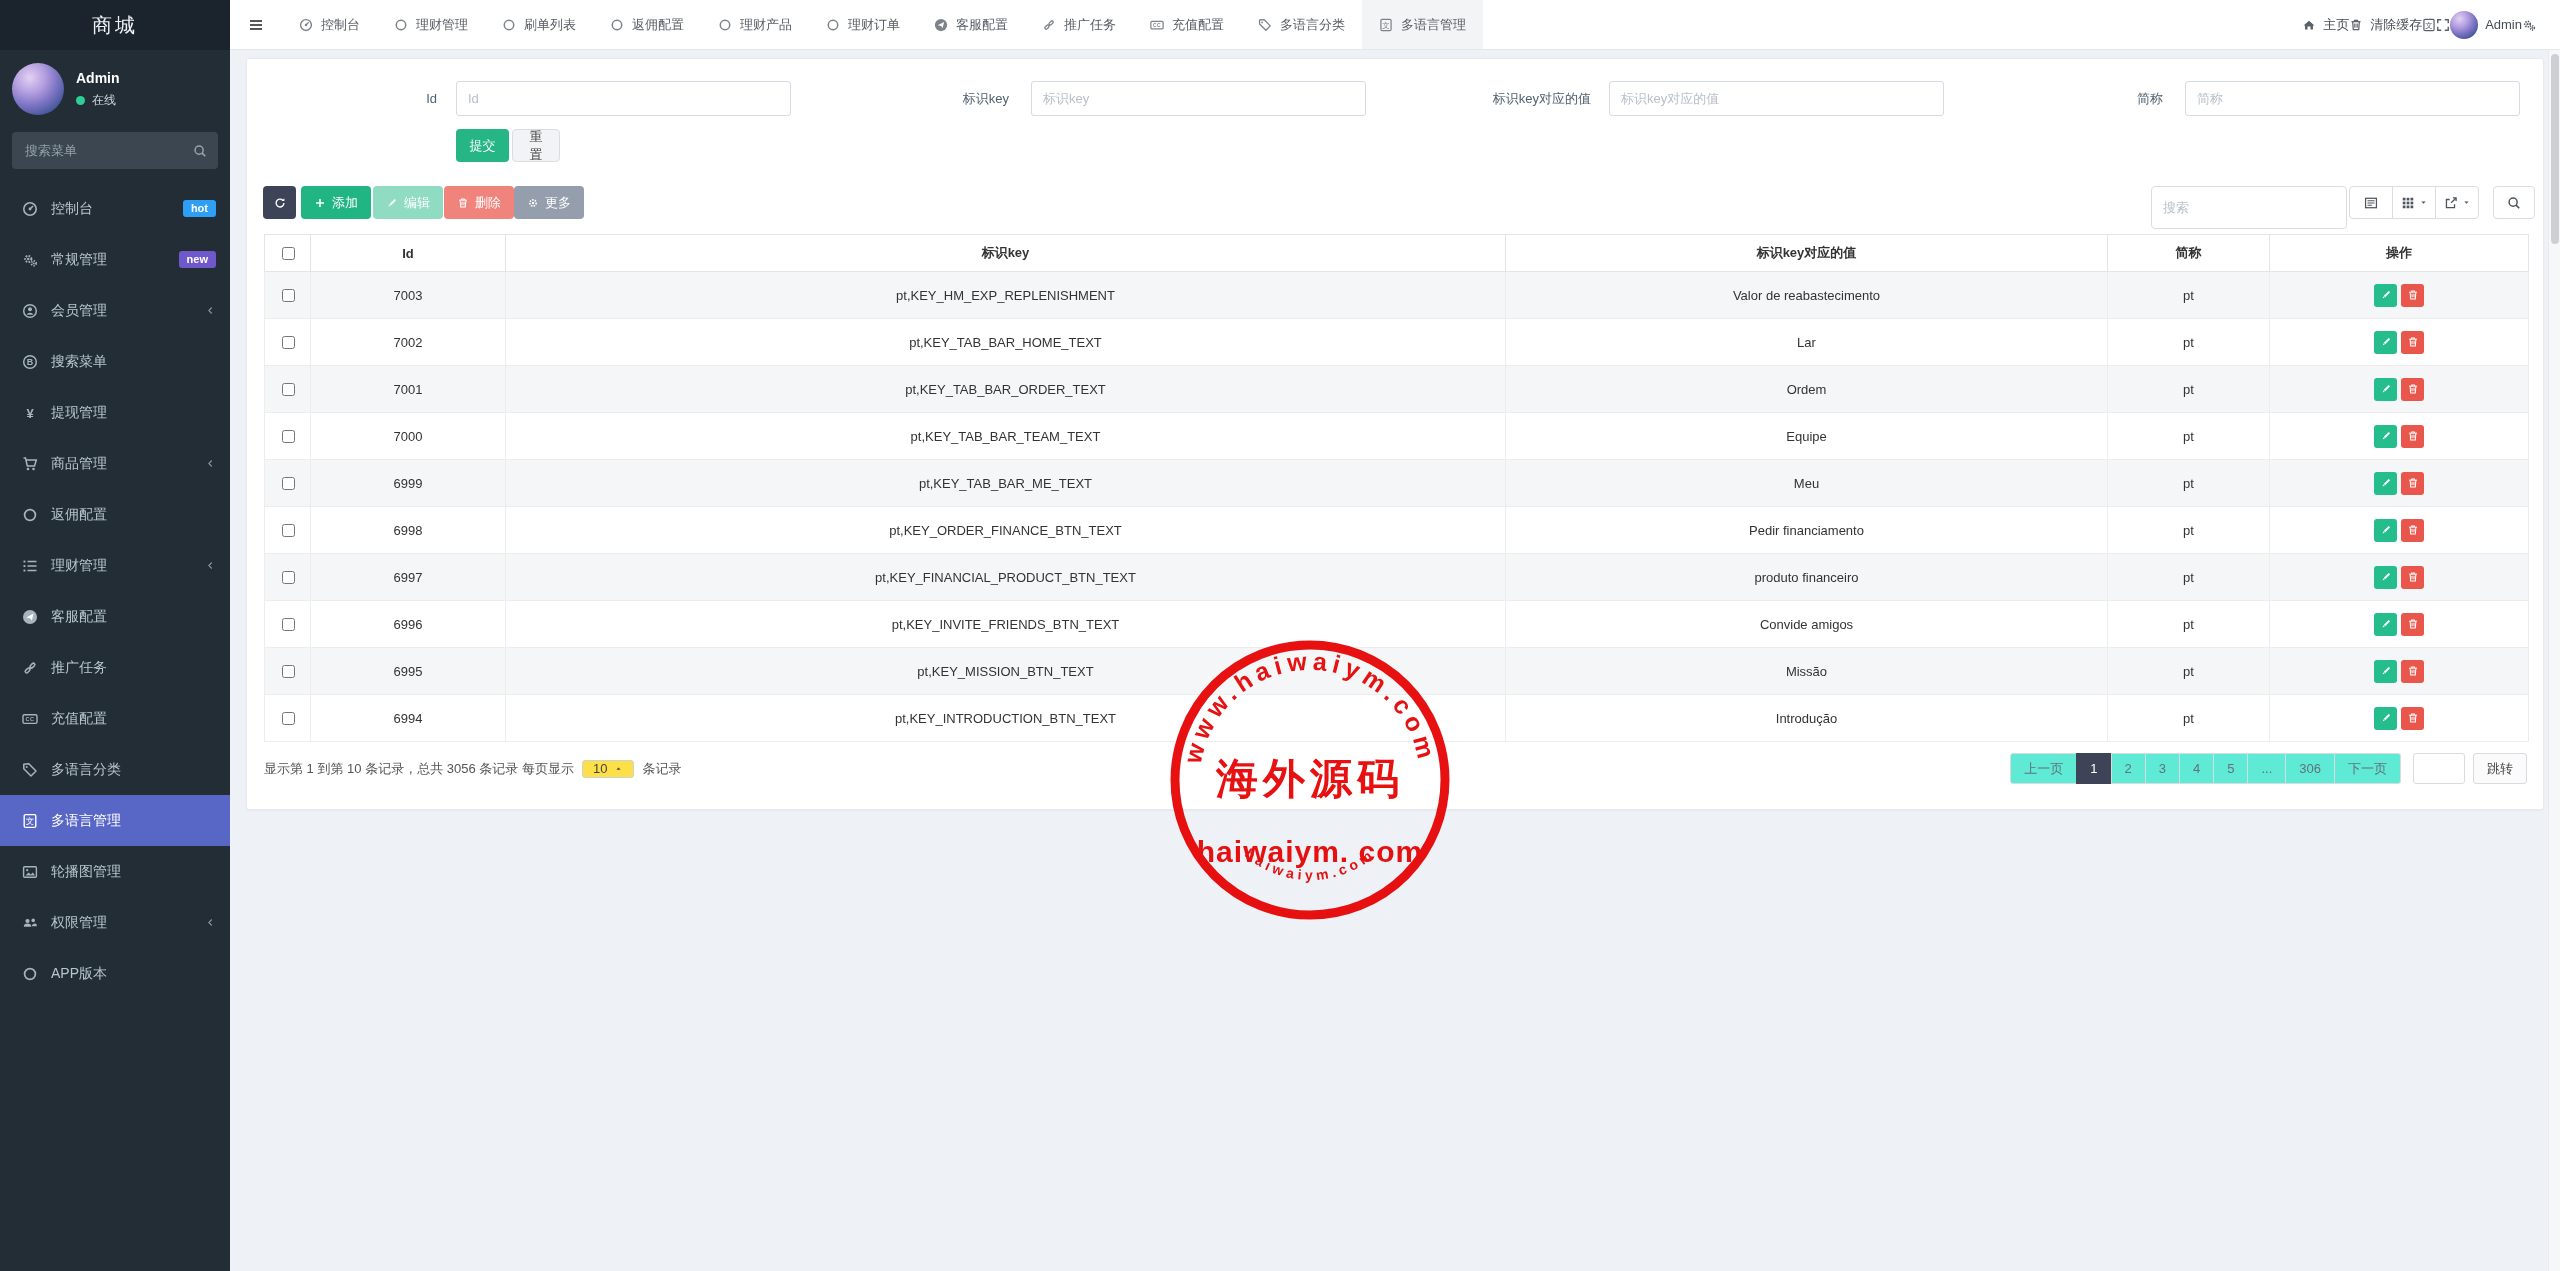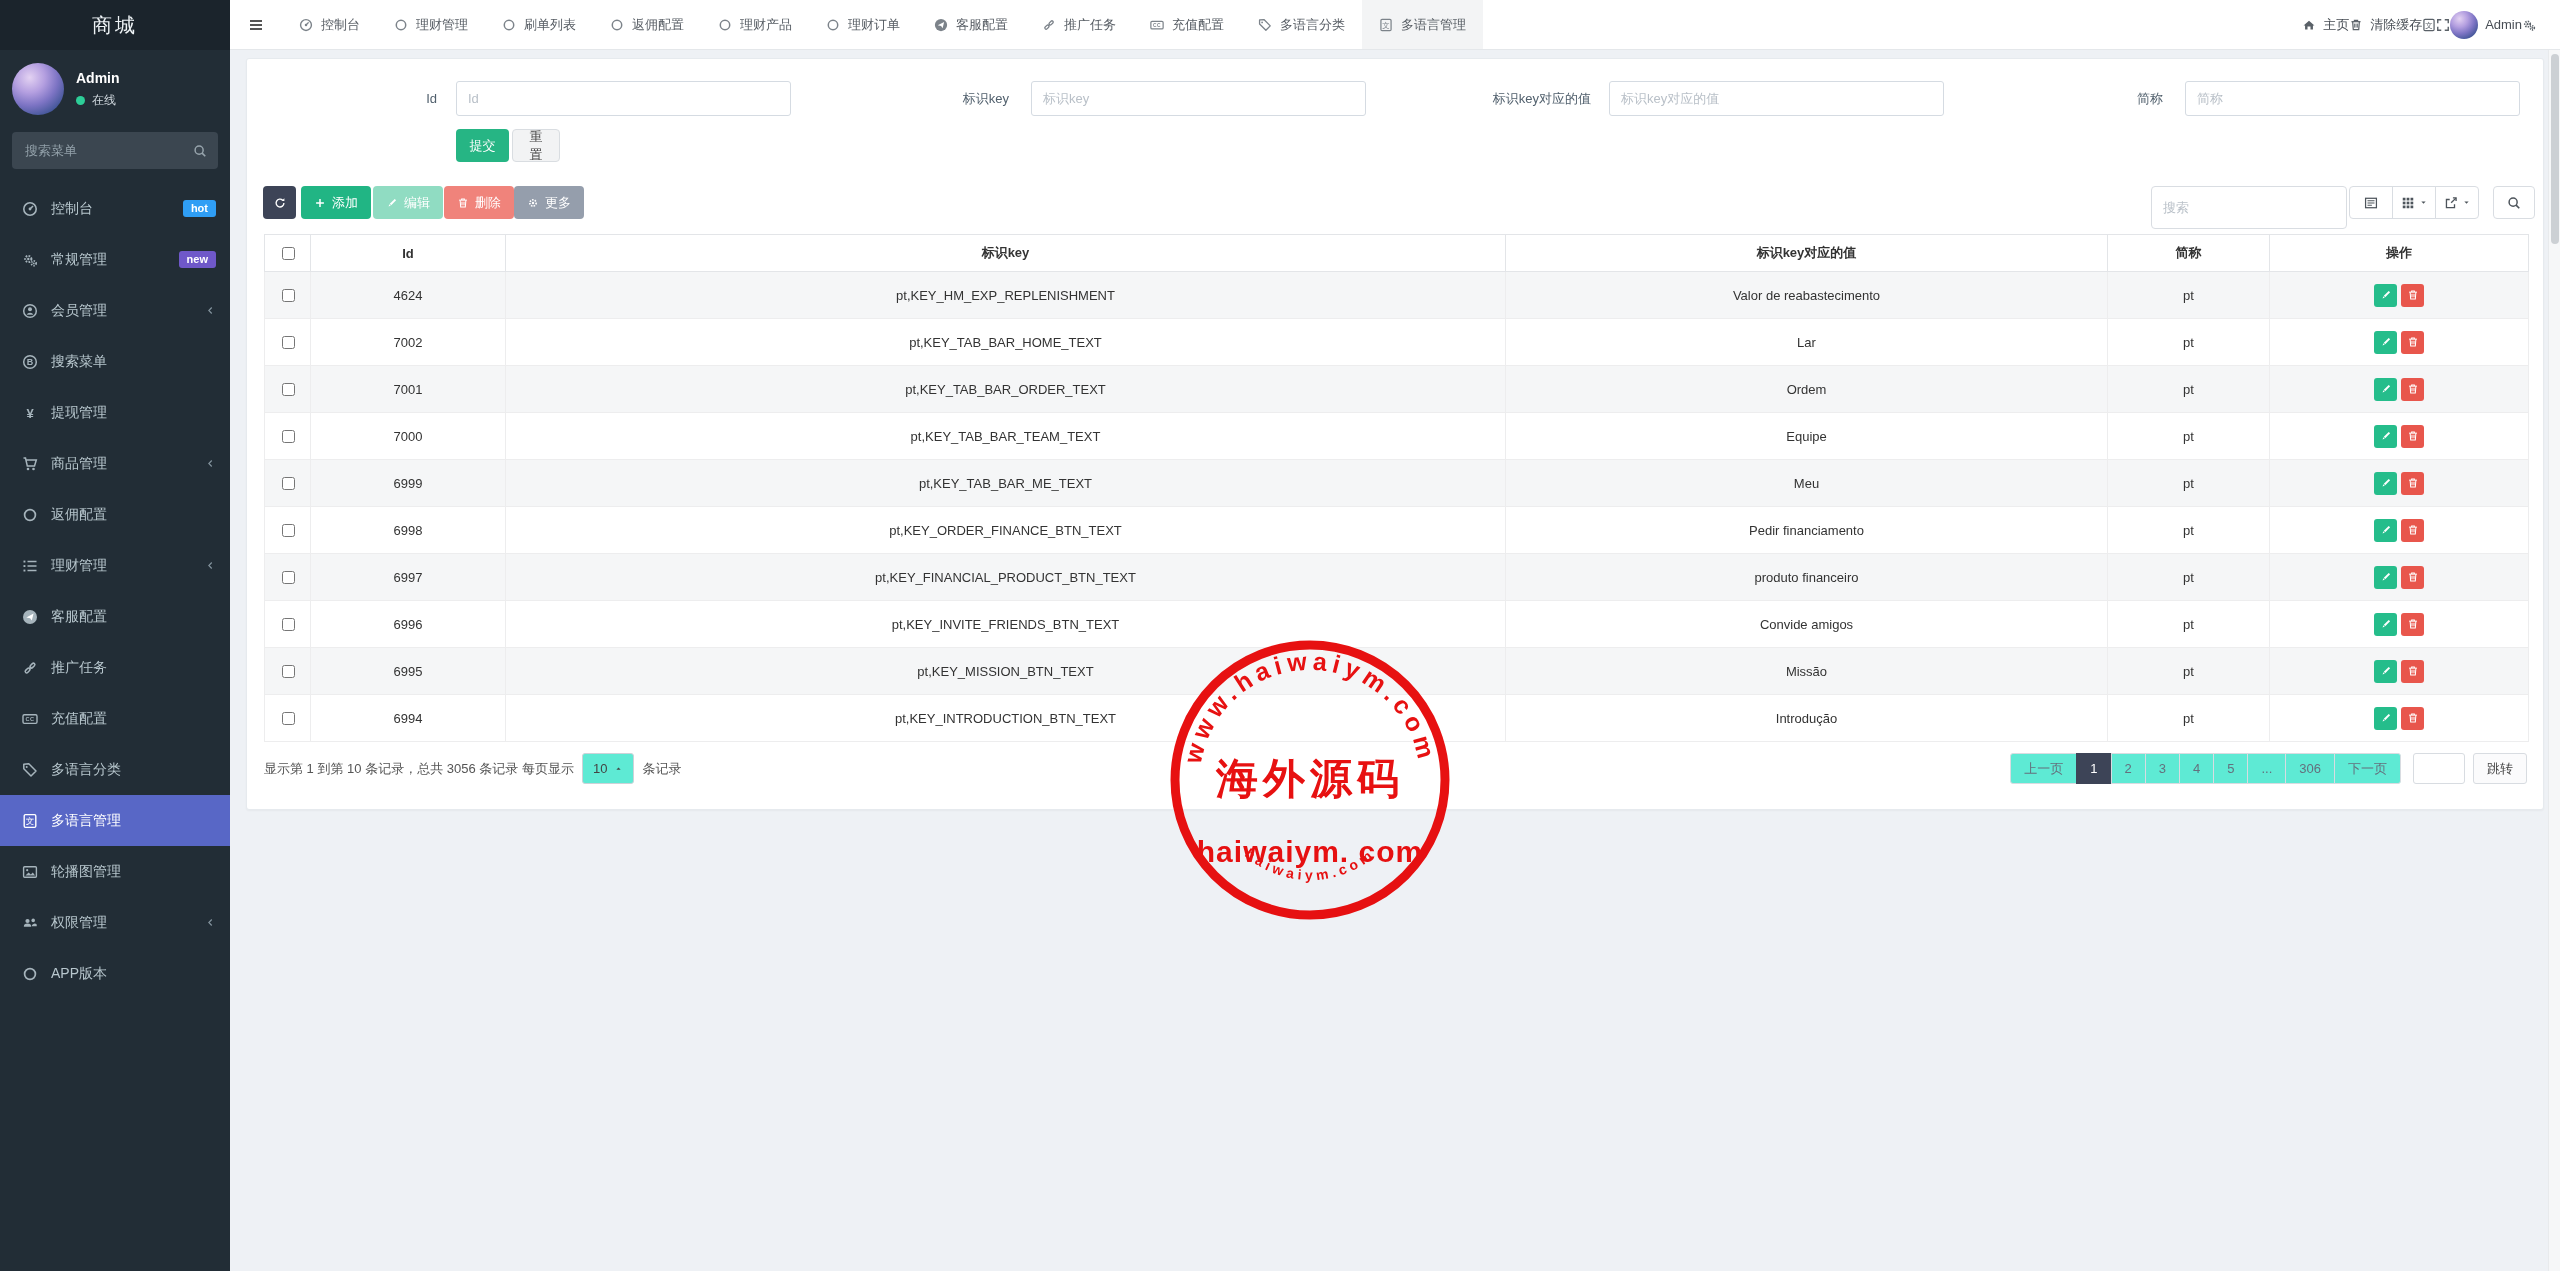--- a/index.html
+++ b/index.html
@@ -80,21 +80,21 @@
   .grid th { border:1px solid #e3e5e8; height:37px; font-weight:bold; text-align:center; background:#fff; }
   .grid td { border:1px solid #ededee; height:47px; text-align:center; padding:0; }
   .grid tbody tr:nth-child(odd) { background:#f5f6f7; }
   .op-btn { width:23px; height:23px; border:none; border-radius:3px; display:inline-flex; align-items:center; justify-content:center; color:#fff; cursor:pointer; margin:0 2px; vertical-align:middle; }
   .op-btn svg { width:12px; height:12px; }
   .op-edit { background:#25bd8b; }
   .op-del { background:#e8564c; }
 
   
   .t-info { position:absolute; left:17px; top:694px; height:31px; display:flex; align-items:center; gap:8px; font-size:13px; color:#555; }
-  .page-size { display:inline-flex; align-items:center; gap:7px; border:1px solid #ccd2d8; background:#5eead4; height:31px; padding:0 10px; border-radius:3px; color:#444; cursor:pointer; }
+  .page-size { display:inline-flex; align-items:center; gap:7px; border:1px solid #ccd2d8; background:#fde047; height:18px; padding:0 10px; border-radius:3px; color:#444; cursor:pointer; }
   .page-size .caret { width:9px; height:9px; }
   .pagination { position:absolute; right:16px; top:694px; display:flex; align-items:center; }
   .page-btn { min-width:20px; padding:0 13px; height:31px; border:1px solid #d8dce1; background:#5eead4; color:#64707d; font-size:13px; display:flex; align-items:center; justify-content:center; margin-left:-1px; cursor:pointer; }
   .page-btn:first-child { border-radius:3px 0 0 3px; margin-left:0; }
   .page-btn.last { border-radius:0 3px 3px 0; }
   .page-btn.active { background:#3d4457; border-color:#3d4457; color:#fff; }
   .jump-input { width:52px; height:31px; border:1px solid #d8dce1; border-radius:3px; margin-left:12px; outline:none; padding:0 8px; font-size:13px; }
   .jump-btn { height:31px; padding:0 13px; border:1px solid #d8dce1; background:#fbfbfc; border-radius:3px; margin-left:8px; color:#444; font-size:13px; cursor:pointer; font-family:inherit; }
 
   
@@ -595,21 +595,21 @@
           <th>Id</th>
           <th>标识key</th>
           <th>标识key对应的值</th>
           <th>简称</th>
           <th>操作</th>
         </tr>
       </thead>
       <tbody id="table-body">
           <tr>
             <td><input type="checkbox" style=""></td>
-            <td>4624</td>
+            <td>7003</td>
             <td>pt,KEY_HM_EXP_REPLENISHMENT</td>
             <td>Valor de reabastecimento</td>
             <td>pt</td>
             <td><button class="op-btn op-edit">
                 <svg class="ico ">
                   <use href="#sym-pencil"></use>
                 </svg>
               </button><button class="op-btn op-del">
                 <svg class="ico ">
                   <use href="#sym-trash"></use>

